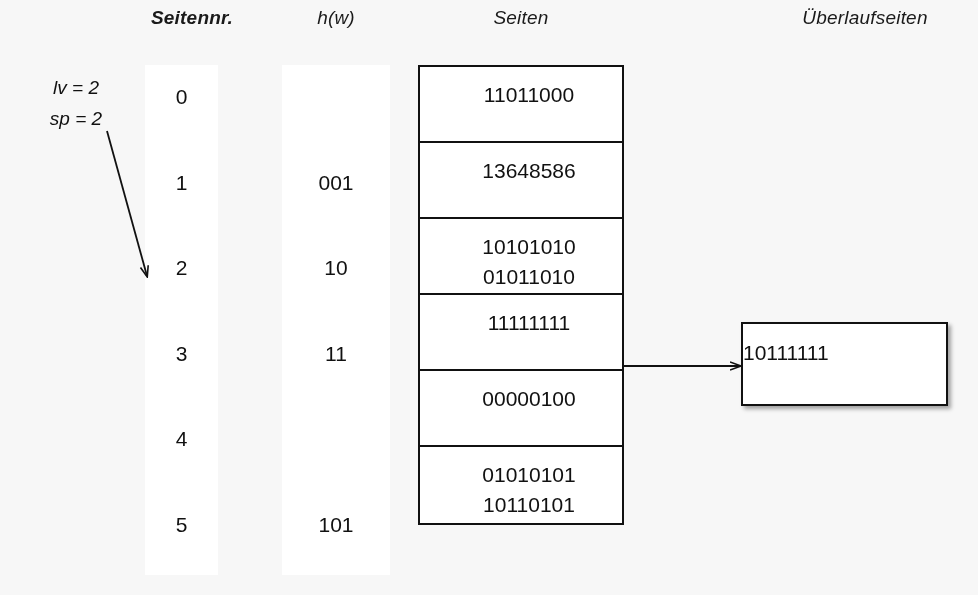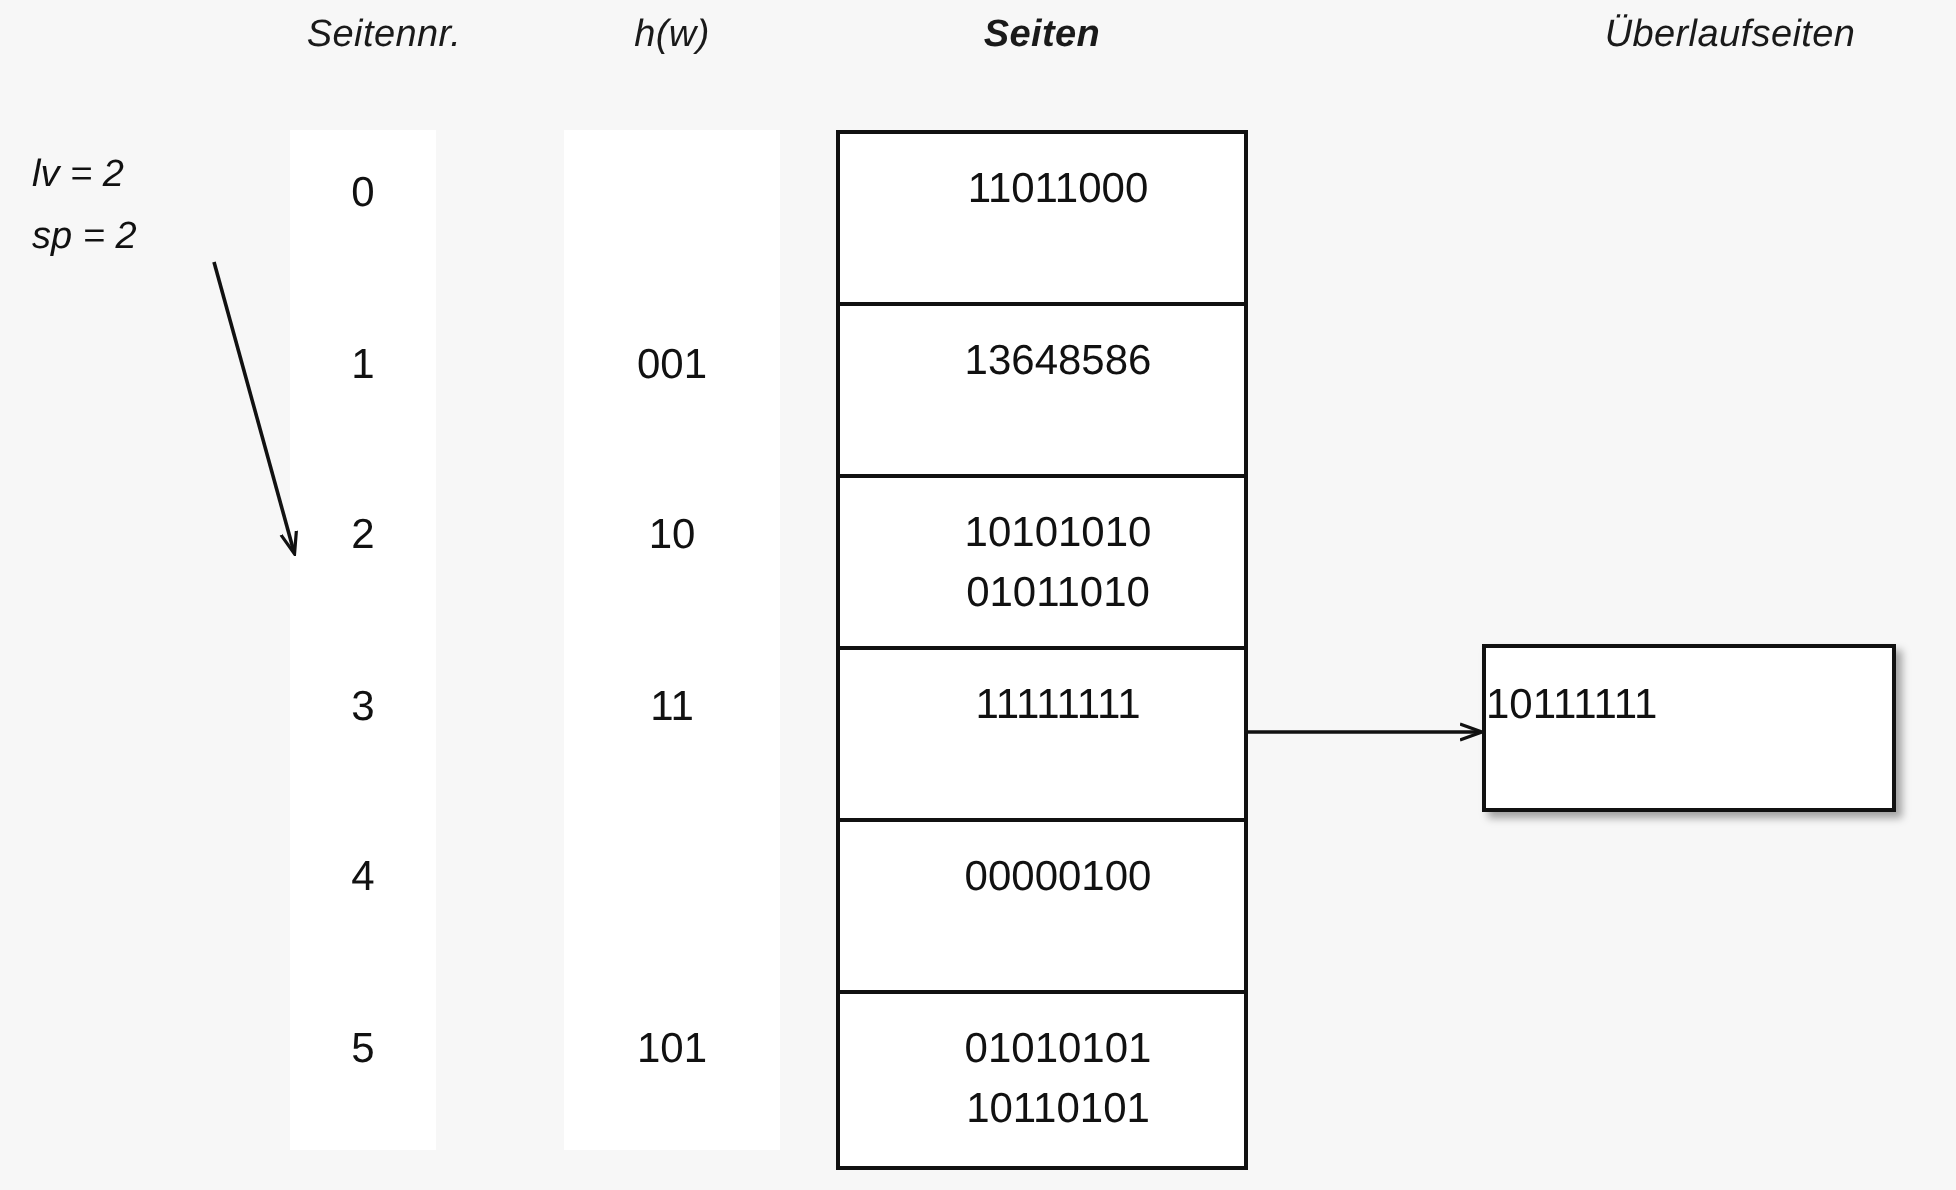--- a/index.html
+++ b/index.html
@@ -24,32 +24,32 @@
   .col-header {
     position: absolute;
     font-style: italic;
     font-size: 19px;
     font-weight: 400;
     color: #1a1a1a;
     text-align: center;
     white-space: nowrap;
     letter-spacing: 0.2px;
   }
-  #hdr-seitennr { left: 122px; top: 7px; width: 140px; }
+  #hdr-seitennr { left: 122px; top: 7px; width: 140px; font-weight: bold; }
   #hdr-hw       { left: 266px; top: 7px; width: 140px; }
-  #hdr-seiten   { left: 451px; top: 7px; width: 140px; font-weight: bold; }
+  #hdr-seiten   { left: 451px; top: 7px; width: 140px; }
   #hdr-ueberlauf{ left: 770px; top: 7px; width: 190px; }
 
   
   #params {
     position: absolute;
     left: 16px;
     top: 72px;
     width: 120px;
-    text-align: left;
+    text-align: center;
     font-size: 19px;
     font-style: italic;
     line-height: 31px;
     color: #111111;
     white-space: nowrap;
   }
   #params div { font-style: italic; }
 
   
   .strip {
@@ -75,21 +75,21 @@
   #pages-table {
     position: absolute;
     left: 418px;
     top: 65px;
     width: 206px;
     border: 2px solid #111111;
     background: #ffffff;
     box-sizing: border-box;
   }
   .page-row {
-    height: 86px;
+    height: 76px;
     box-sizing: border-box;
     border-bottom: 2px solid #111111;
     padding-top: 13px;
     text-align: center;
     background: #ffffff;
     padding-left: 16px;
   }
   .page-row:last-child { border-bottom: none; }
   .page-line {
     font-size: 21px;

